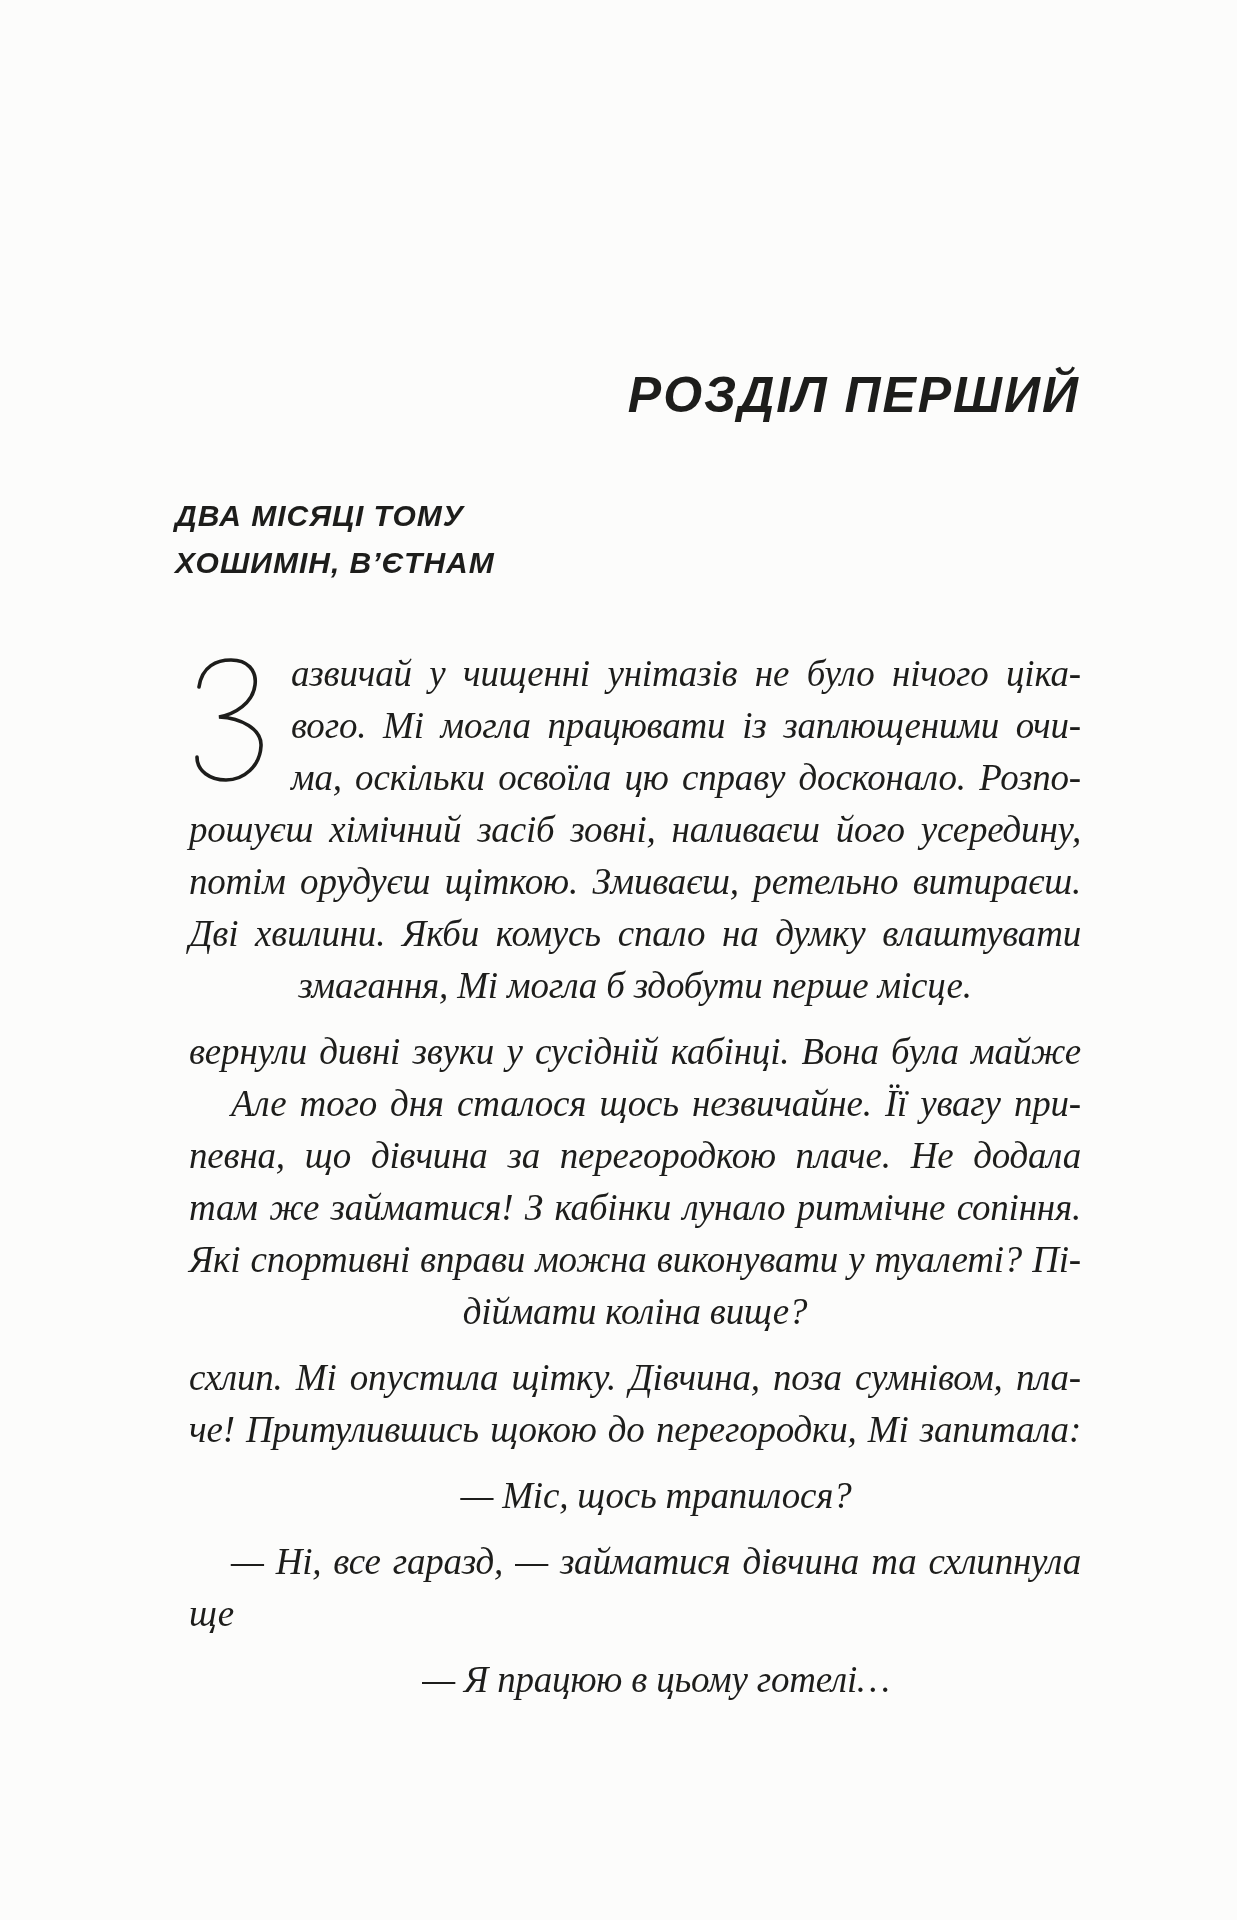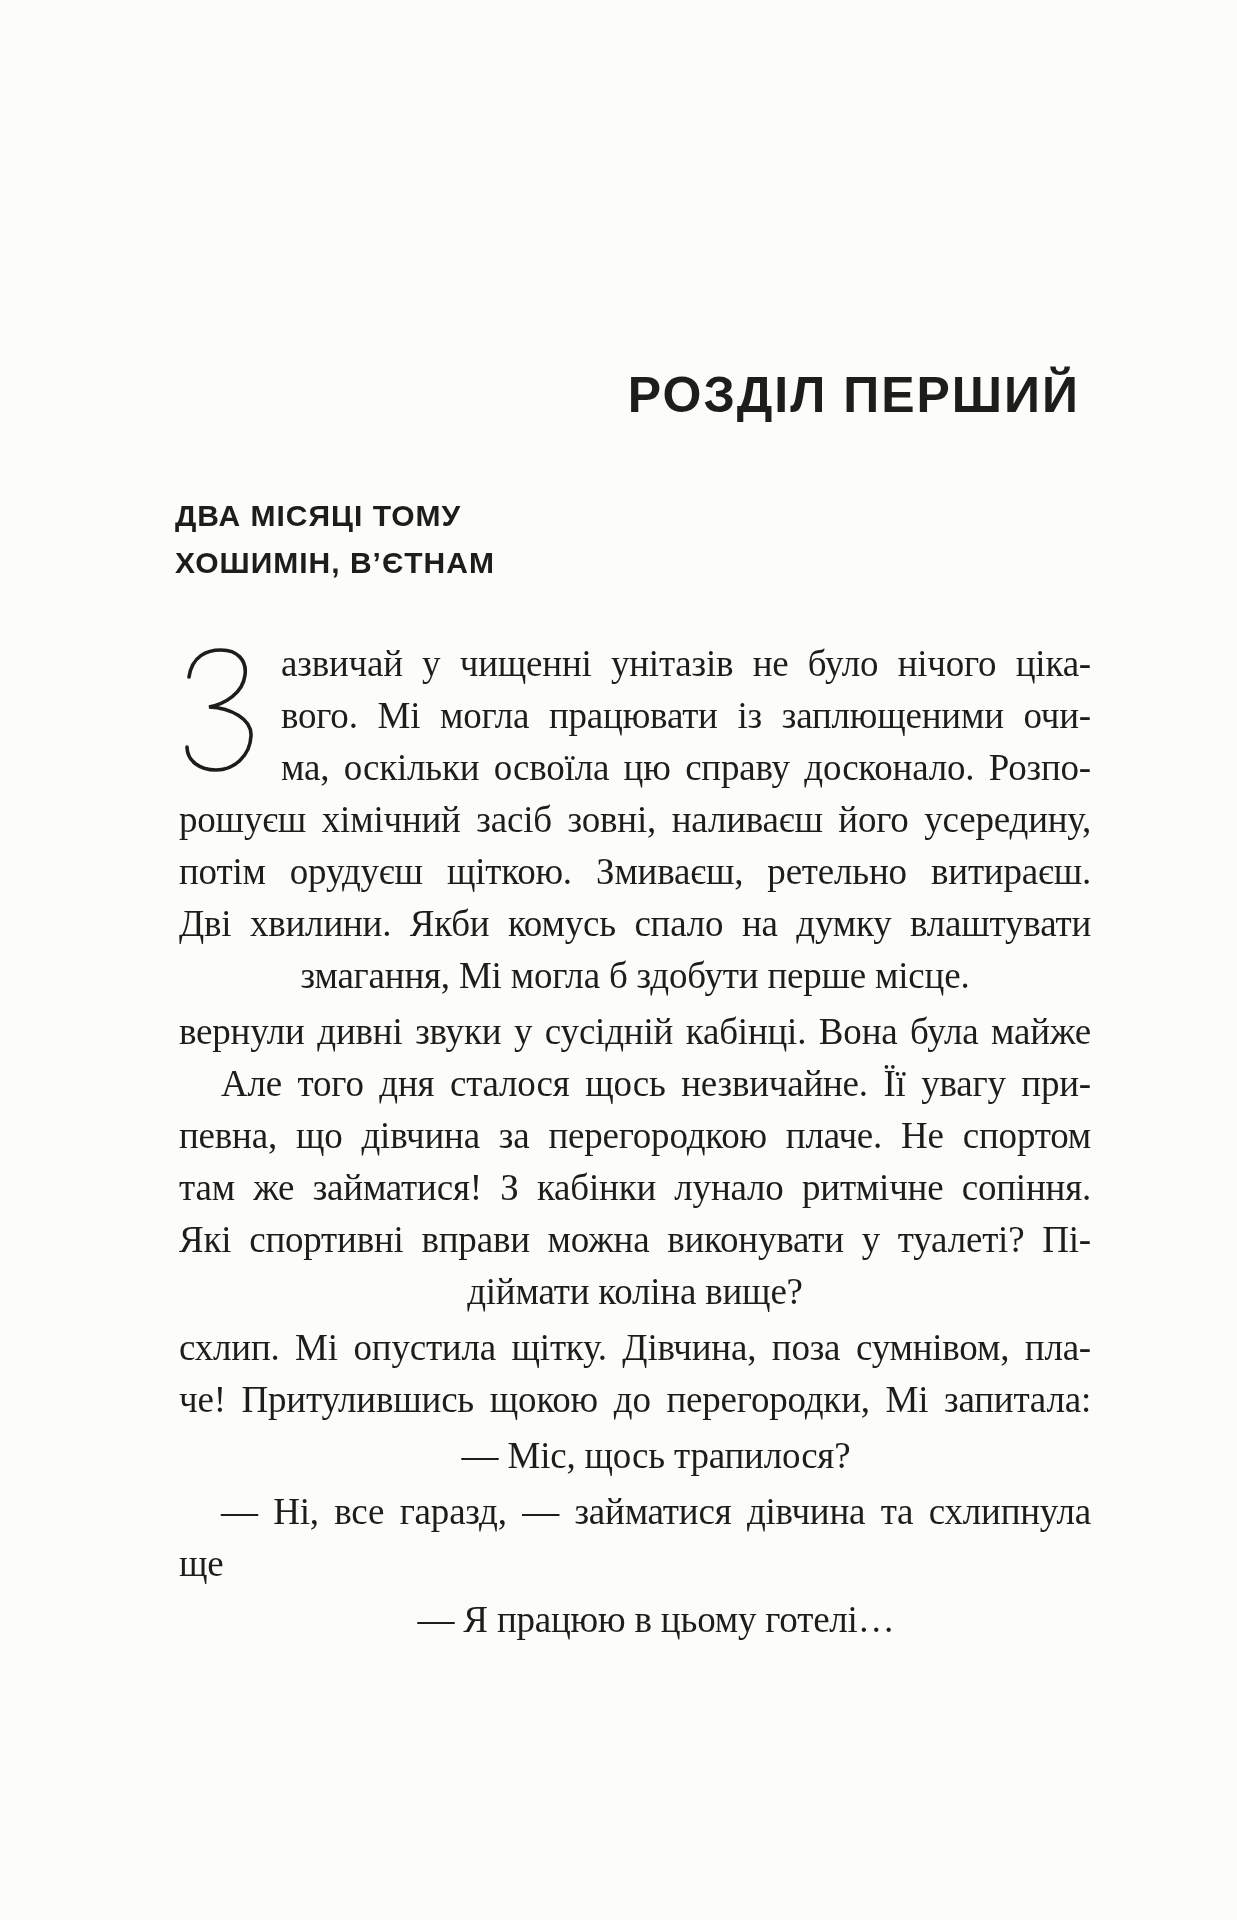--- a/index.html
+++ b/index.html
@@ -5,21 +5,21 @@
   html, body { margin: 0; padding: 0; }
   body {
     width: 1237px; height: 1920px;
     background: #fcfcfb;
     color: #1d1d1b;
     font-family: "Liberation Serif", serif;
     overflow: hidden;
   }
   .page {
     position: relative;
-    width: 1237px; height: 1560px;
+    width: 1237px; height: 1560px; font-style: italic;
   }
   .chapter-title {
     position: absolute;
     top: 366px;
     right: 157px;
     margin: 0;
     font-family: "Liberation Sans", sans-serif;
     font-weight: bold;
     font-size: 50px;
     letter-spacing: 2px;
@@ -41,21 +41,21 @@
   .body-text {
     position: absolute;
     top: 634px;
     left: 175px;
     width: 920px;
     font-size: 37px;
     line-height: 52px;
     letter-spacing: -0.2px;
     color: #1d1d1b;
   }
-  .paragraph { margin: 4px; }
+  .paragraph { margin: 14px; }
   .line { text-align: center; }
   .line.j { text-align: justify; text-align-last: justify; }
   .line.indent { text-indent: 42px; }
   .dropcap {
     float: left;
     width: 102px;
     height: 156px;
   }
   .dropcap svg {
     display: block;
@@ -102,21 +102,21 @@
         <div class="line j">вого. Мі могла працювати із заплющеними очи-</div>
         <div class="line j">ма, оскільки освоїла цю справу досконало. Розпо-</div>
         <div class="line j">рошуєш хімічний засіб зовні, наливаєш його усередину,</div>
         <div class="line j">потім орудуєш щіткою. Змиваєш, ретельно витираєш.</div>
         <div class="line j">Дві хвилини. Якби комусь спало на думку влаштувати</div>
         <div class="line">змагання, Мі могла б здобути перше місце.</div>
       </div>
       <div class="paragraph">
         <div class="line j">вернули дивні звуки у сусідній кабінці. Вона була майже</div>
         <div class="line j indent">Але того дня сталося щось незвичайне. Її увагу при-</div>
-        <div class="line j">певна, що дівчина за перегородкою плаче. Не спортом</div>
+        <div class="line j">певна, що дівчина за перегородкою плаче. Не додала</div>
         <div class="line j">там же займатися! З кабінки лунало ритмічне сопіння.</div>
         <div class="line j">Які спортивні вправи можна виконувати у туалеті? Пі-</div>
         <div class="line">діймати коліна вище?</div>
       </div>
       <div class="paragraph">
         <div class="line j">схлип. Мі опустила щітку. Дівчина, поза сумнівом, пла-</div>
         <div class="line j">че! Притулившись щокою до перегородки, Мі запитала:</div>
       </div>
       <div class="paragraph">
         <div class="line indent">— Міс, щось трапилося?</div>

